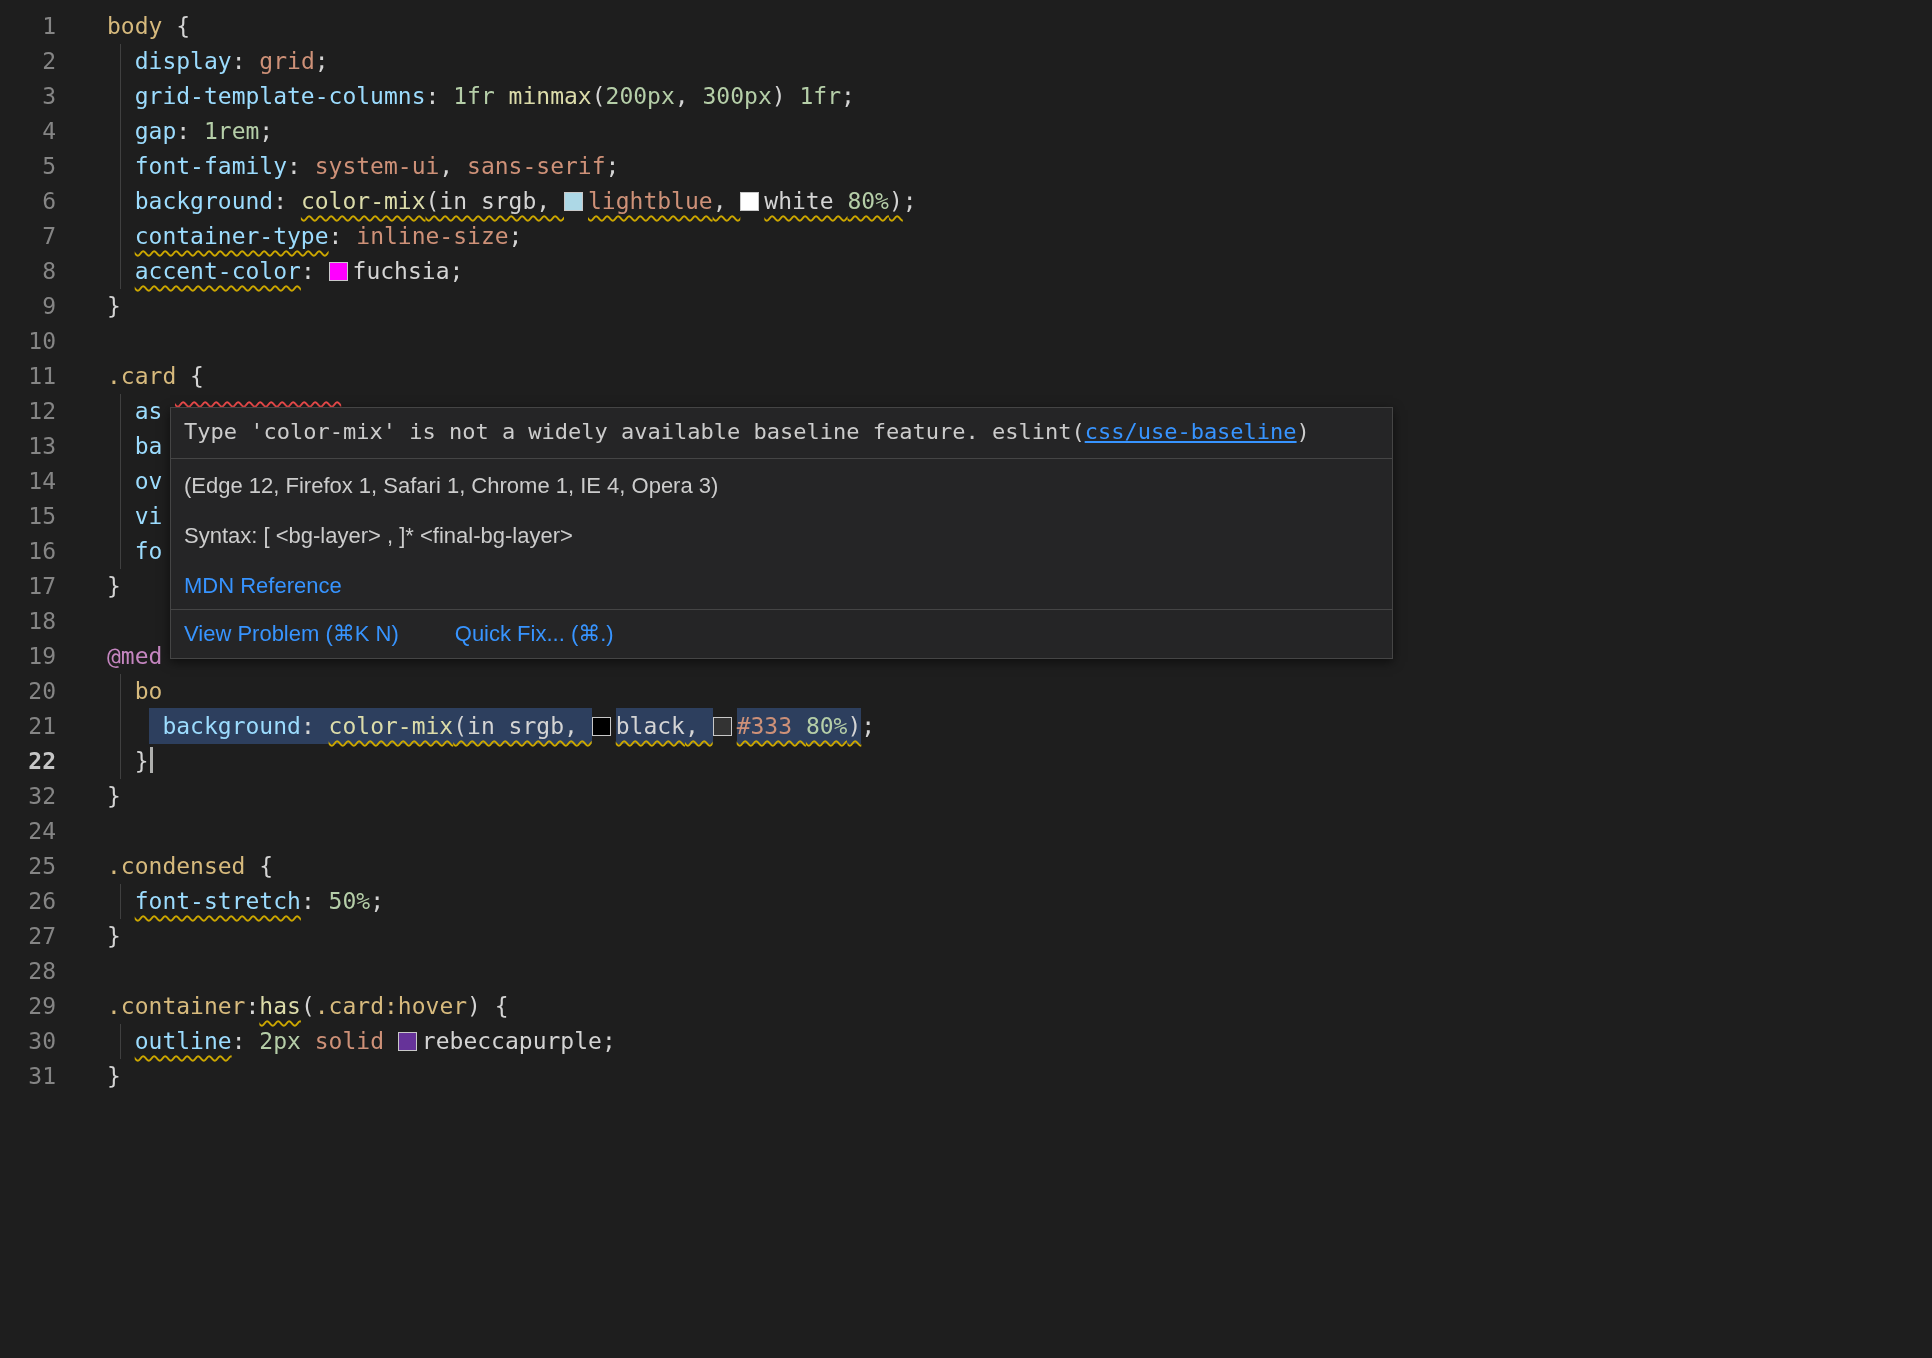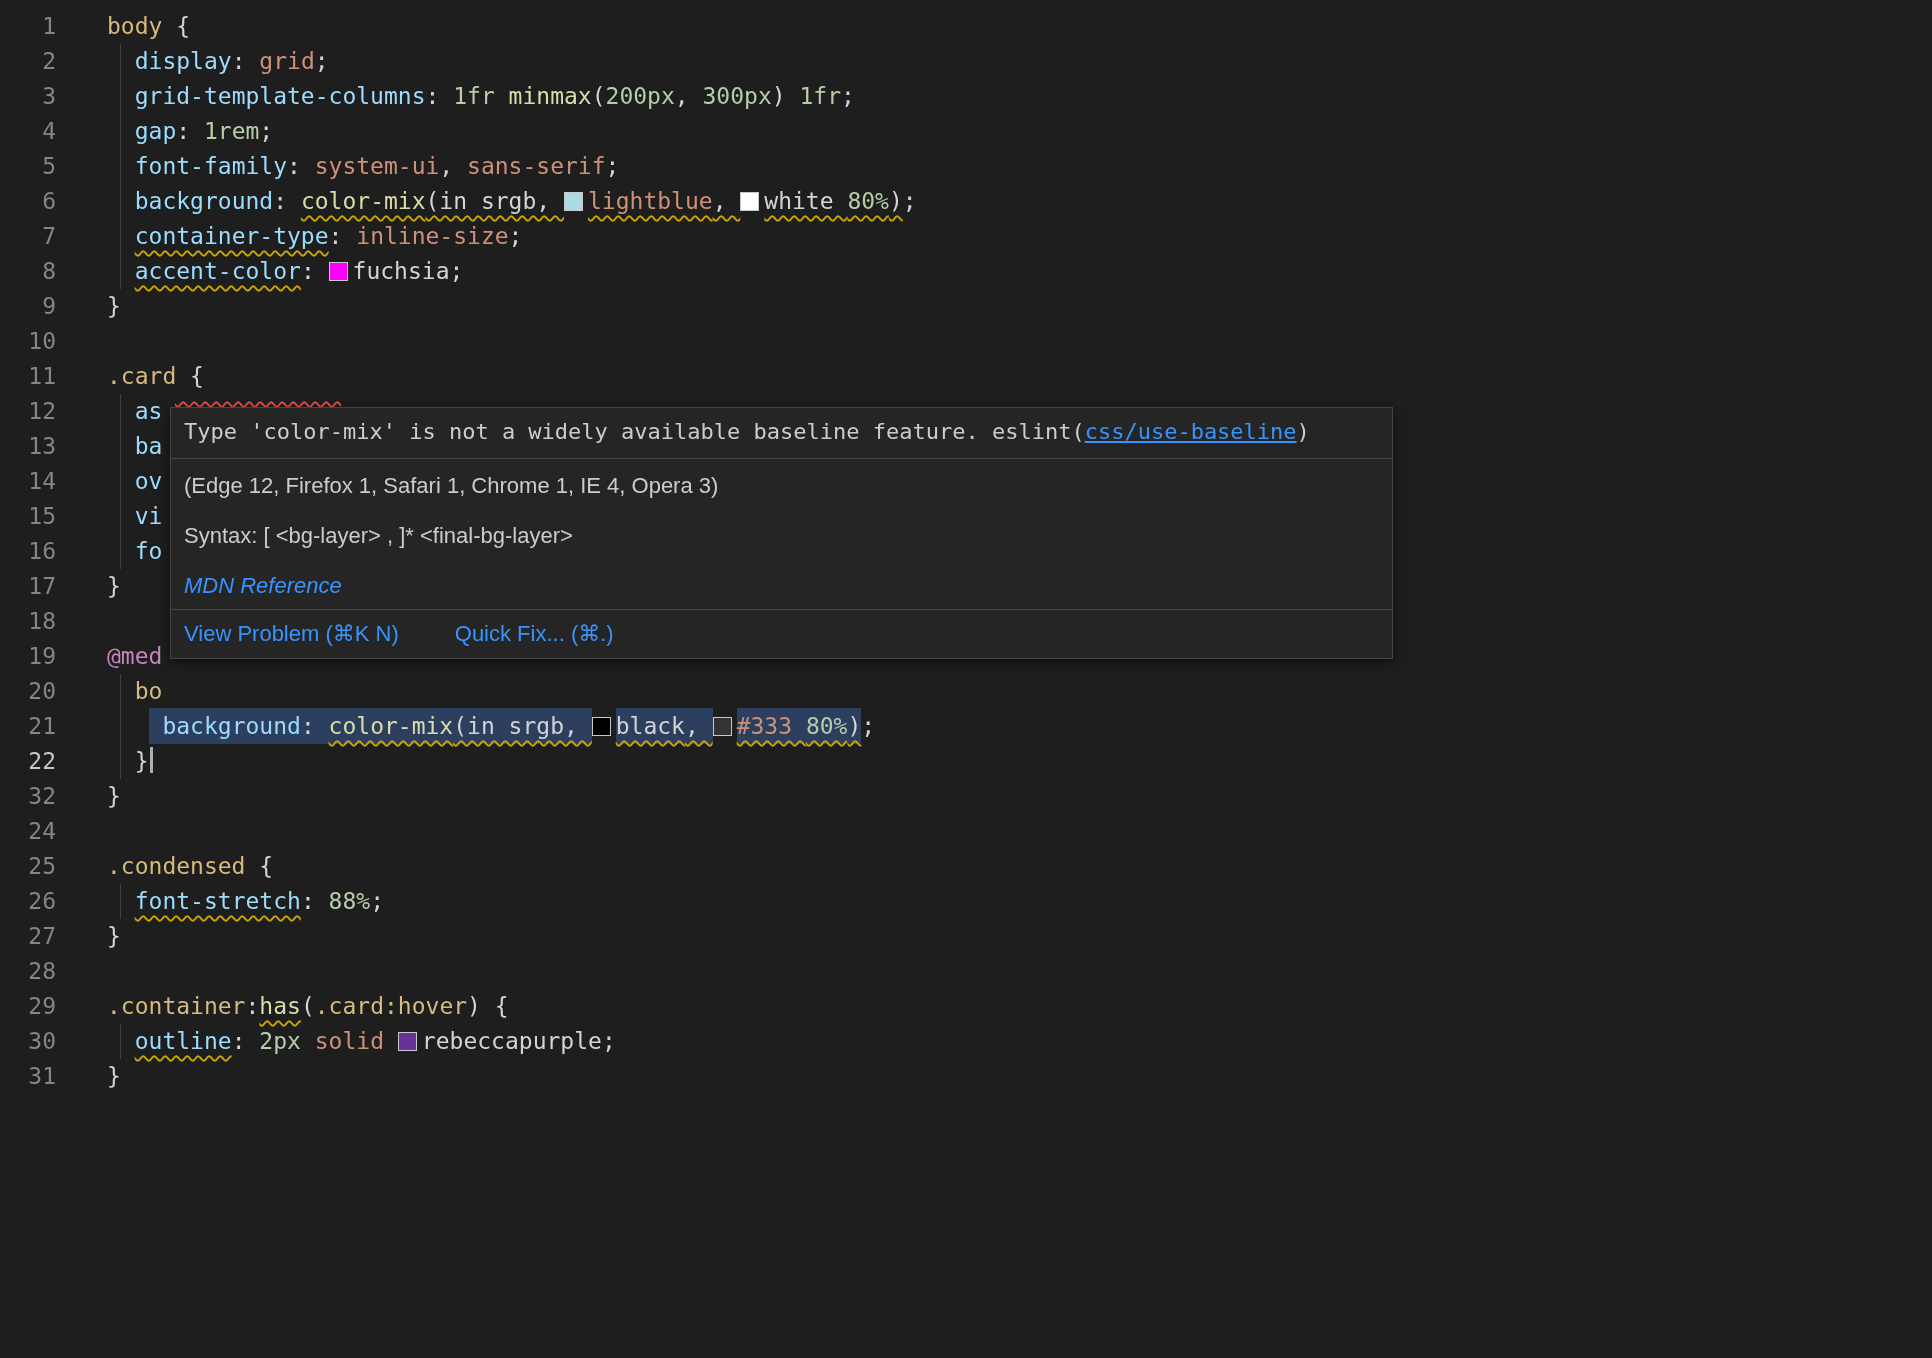--- a/index.html
+++ b/index.html
@@ -7,21 +7,21 @@
     width:1932px;height:1358px;overflow:hidden;position:relative;
     background:var(--bg,#1e1e1e);
     font-family:"DejaVu Sans Mono",monospace;
   }
   .editor{position:absolute;inset:0;padding-top:9px;}
   .line{display:flex;height:35px;line-height:35px;font-size:23px;white-space:pre;}
   .num{
     flex:none;width:56px;text-align:right;color:var(--ln);
     user-select:none;
   }
-  .num.active{color:var(--lnActive);}
+  .num.active{color:var(--lnActive);font-weight:bold;}
   .code{margin-left:51px;position:relative;flex:1;white-space:pre;}
   .guide{position:absolute;left:13px;top:0;bottom:0;width:1px;background:var(--guide);}
   .tk-sel{color:var(--sel);}
   .tk-prop{color:var(--prop);}
   .tk-val{color:var(--val);margin-top:12px;}
   .tk-num{color:var(--numc);}
   .tk-fn{color:var(--fn);}
   .tk-plain{color:var(--plain);}
   .tk-at{color:var(--at);}
   .squiggle-warn{
@@ -59,21 +59,21 @@
   .hover-msg{
     padding:9px 13px 11px 13px;
     font-family:"DejaVu Sans Mono",monospace;font-size:22px;line-height:30px;
     border-bottom:1px solid var(--popupBorder);
   }
   .hover-doc{
     padding:12px 13px 8px 13px;
     font-family:"Liberation Sans","DejaVu Sans",sans-serif;font-size:22px;line-height:30px;
   }
   .hover-doc p{margin:0 0 20px 0;}
-  .hover-doc p:last-child{margin-bottom:0;font-style:italic;}
+  .hover-doc p:last-child{margin-bottom:0;}
   .hover-actions{
     border-top:1px solid var(--popupBorder);
     padding:9px 13px;display:flex;gap:56px;
     font-family:"Liberation Sans","DejaVu Sans",sans-serif;font-size:22px;line-height:30px;
   }
   .link{color:var(--link);cursor:pointer;text-decoration:none;text-align:right;}
   .link.underline{text-decoration:underline;}
 </style>
 </head>
 <body>
@@ -98,21 +98,21 @@
       <div class="line"><span class="num">16</span><span class="code"><i class="guide"></i><span class="tk-plain">  </span><span class="tk-prop">fo</span></span></div>
       <div class="line"><span class="num">17</span><span class="code"><span class="tk-plain">}</span></span></div>
       <div class="line"><span class="num">18</span><span class="code"></span></div>
       <div class="line"><span class="num">19</span><span class="code"><span class="tk-at">@med</span></span></div>
       <div class="line"><span class="num">20</span><span class="code"><i class="guide"></i><span class="tk-plain">  </span><span class="tk-sel">bo</span></span></div>
       <div class="line"><span class="num">21</span><span class="code"><i class="guide"></i><span class="tk-plain">   </span><span class="tk-plain hl"> </span><span class="tk-prop hl">background</span><span class="tk-plain hl">: </span><span class="tk-fn squiggle-warn hl">color-mix</span><span class="tk-plain squiggle-warn hl">(in srgb, </span><i class="swatch hl" style="background: rgb(0, 0, 0);"></i><span class="tk-plain squiggle-warn hl">black</span><span class="tk-plain squiggle-warn hl">, </span><i class="swatch hl" style="background: rgb(51, 51, 51);"></i><span class="tk-val squiggle-warn hl">#333</span><span class="tk-plain squiggle-warn hl"> </span><span class="tk-num squiggle-warn hl">80%</span><span class="tk-plain squiggle-warn hl">)</span><span class="tk-plain">;</span></span></div>
       <div class="line"><span class="num active">22</span><span class="code"><i class="guide"></i><span class="tk-plain">  </span><span class="tk-plain">}</span><i class="cursor"></i></span></div>
       <div class="line"><span class="num">32</span><span class="code"><span class="tk-plain">}</span></span></div>
       <div class="line"><span class="num">24</span><span class="code"></span></div>
       <div class="line"><span class="num">25</span><span class="code"><span class="tk-sel">.condensed</span><span class="tk-plain"> {</span></span></div>
-      <div class="line"><span class="num">26</span><span class="code"><i class="guide"></i><span class="tk-plain">  </span><span class="tk-prop squiggle-warn">font-stretch</span><span class="tk-plain">: </span><span class="tk-num">88%</span><span class="tk-plain">;</span></span></div>
+      <div class="line"><span class="num">26</span><span class="code"><i class="guide"></i><span class="tk-plain">  </span><span class="tk-prop squiggle-warn">font-stretch</span><span class="tk-plain">: </span><span class="tk-num">50%</span><span class="tk-plain">;</span></span></div>
       <div class="line"><span class="num">27</span><span class="code"><span class="tk-plain">}</span></span></div>
       <div class="line"><span class="num">28</span><span class="code"></span></div>
       <div class="line"><span class="num">29</span><span class="code"><span class="tk-sel">.container</span><span class="tk-plain">:</span><span class="tk-fn squiggle-warn">has</span><span class="tk-plain">(</span><span class="tk-sel">.card</span><span class="tk-sel">:hover</span><span class="tk-plain">) {</span></span></div>
       <div class="line"><span class="num">30</span><span class="code"><i class="guide"></i><span class="tk-plain">  </span><span class="tk-prop squiggle-warn">outline</span><span class="tk-plain">: </span><span class="tk-num">2px</span><span class="tk-plain"> </span><span class="tk-val">solid</span><span class="tk-plain"> </span><i class="swatch" style="background: rgb(102, 51, 153);"></i><span class="tk-plain">rebeccapurple</span><span class="tk-plain">;</span></span></div>
       <div class="line"><span class="num">31</span><span class="code"><span class="tk-plain">}</span></span></div>
     </div>
 
   <div class="hover">
     <div class="hover-msg"><span>Type 'color-mix' is not a widely available baseline feature. </span><span>eslint(</span><a class="link underline">css/use-baseline</a><span>)</span></div>
     <div class="hover-doc">

